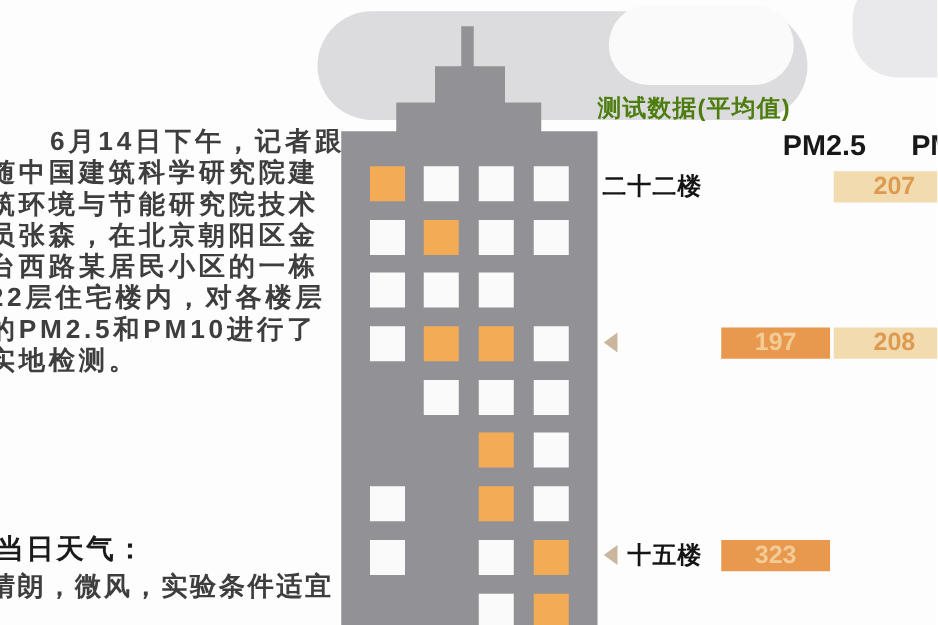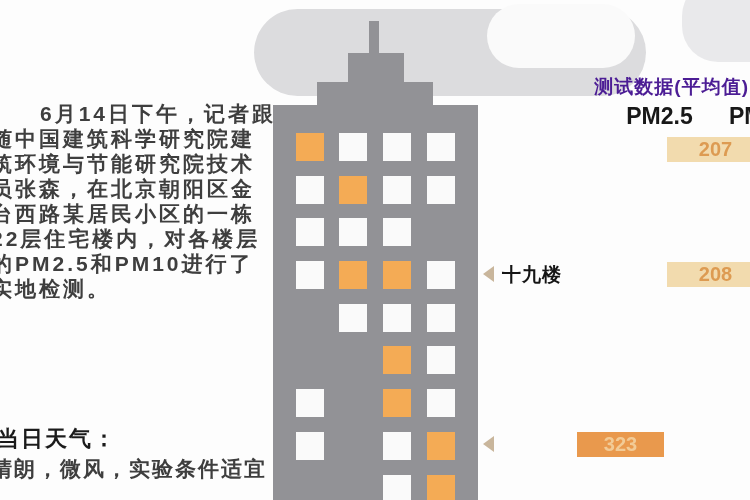--- a/index.html
+++ b/index.html
@@ -24,22 +24,22 @@
   .window.o{background:#f4ab55;}
   
   .article{position:absolute;left:-9px;top:101px;color:#3e3e3e;
     font-size:21px;font-weight:700;line-height:25px;letter-spacing:3px;white-space:nowrap;}
   .article .indent{padding-left:49px;}
   .weather-title{position:absolute;left:-3px;top:424px;font-size:22px;font-weight:700;
     color:#1b1b1b;letter-spacing:2px;white-space:nowrap;}
   .weather-detail{position:absolute;left:-9px;top:455px;font-size:21px;font-weight:700;
     color:#3e3e3e;letter-spacing:2px;white-space:nowrap;}
   
-  .panel-title{position:absolute;left:478px;top:74px;width:271px;text-align:right;
-    font-size:19px;font-weight:700;color:#4c1d95;letter-spacing:1px;white-space:nowrap;}
+  .panel-title{position:absolute;left:478px;top:74px;width:271px;
+    font-size:19px;font-weight:700;color:#4d7c0f;letter-spacing:1px;white-space:nowrap;}
   .col-headers{position:absolute;left:504px;top:103px;width:258px;height:28px;margin-left:13px;}
   .col-h{position:absolute;top:0;font-size:23px;font-weight:700;color:#181818;text-align:center;}
   .col-h.c1{left:99px;width:87px;}
   .col-h.c2{left:189px;width:83px;text-align:right;}
   .floor-row{position:absolute;left:478px;width:272px;height:25px;}
   .floor-label{position:absolute;left:0;top:0;width:84px;text-align:right;
     font-size:19px;font-weight:700;color:#151515;line-height:25px;letter-spacing:1px;white-space:nowrap;}
   .arrow-left{position:absolute;left:5px;top:4px;width:0;height:0;
     border-top:8px solid transparent;border-bottom:8px solid transparent;
     border-right:11px solid #c9b69c;}
@@ -105,26 +105,28 @@
   <div class="weather-title">当日天气：</div>
   <div class="weather-detail">晴朗，微风，实验条件适宜</div>
 
   <div class="panel-title">测试数据(平均值)</div>
   <div class="col-headers">
     <div class="col-h c1">PM2.5</div>
     <div class="col-h c2">PM10</div>
   </div>
   <div id="rows">
       <div class="floor-row" style="top: 137px;">
+        <div class="floor-label">二十二楼</div>
         <div class="val pm10">207</div>
       </div>
       <div class="floor-row" style="top: 262px;">
         <div class="arrow-left"></div>
-        <div class="floor-label">十九楼</div>
+        <div class="val pm25">197</div>
         <div class="val pm10">208</div>
       </div>
       <div class="floor-row" style="top: 432px;">
         <div class="arrow-left"></div>
+        <div class="floor-label">十五楼</div>
         <div class="val pm25">323</div>
       </div>
     </div>
 
 </div>
 
 </body></html>

